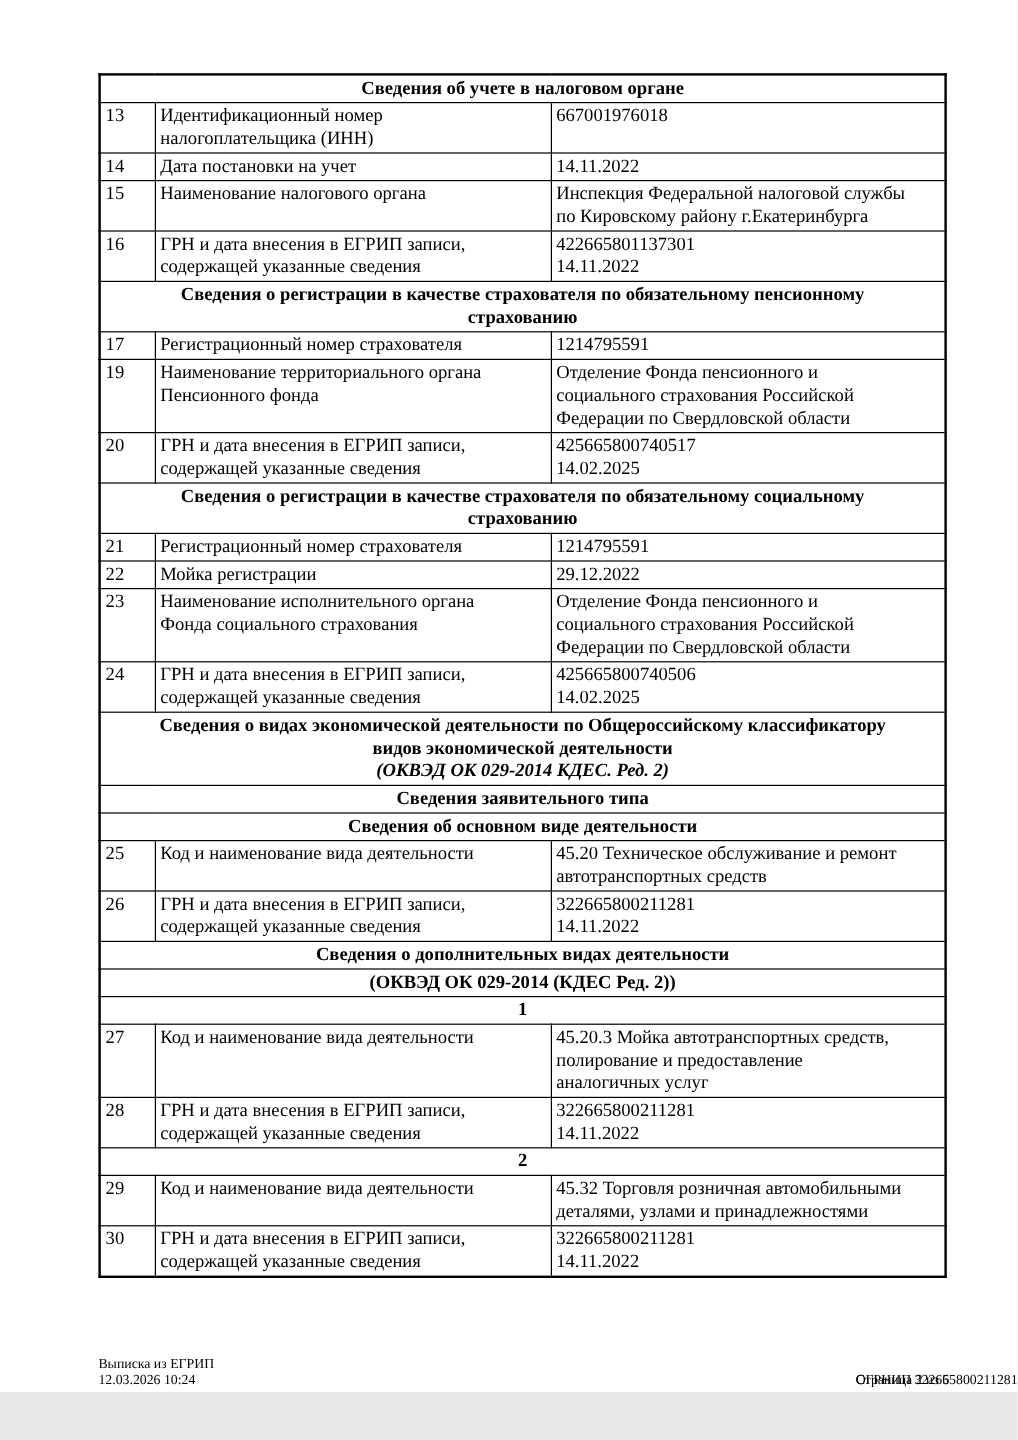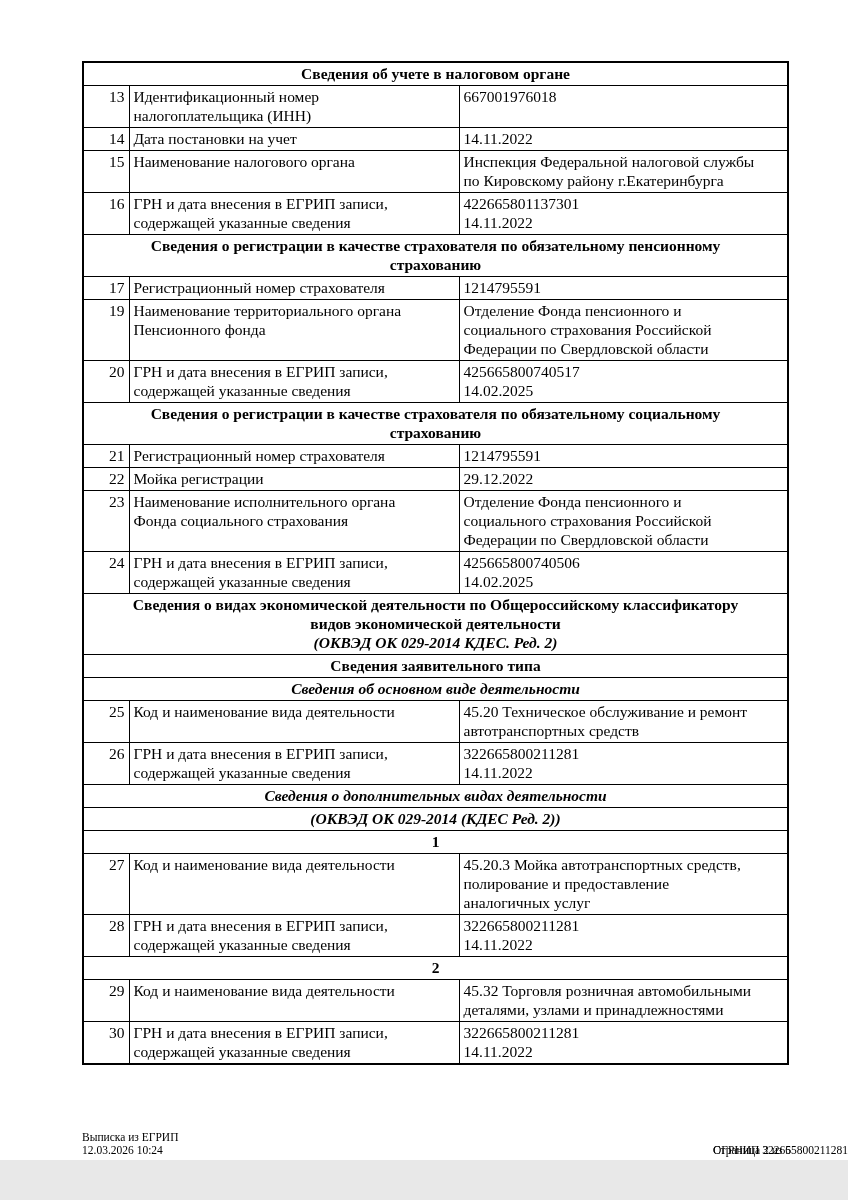--- a/index.html
+++ b/index.html
@@ -23,28 +23,28 @@
     line-height: 19px;
     border: 2px solid #000;
   }
   table.doc-table td {
     border: 1px solid #000;
     vertical-align: top;
     padding: 1px 4px 2px 4px;
     white-space: pre-line;
     overflow: hidden;
   }
-  td.cell-num { text-align: right; padding-left: 1px; padding-right: 1px; }
+  td.cell-num { text-align: left; padding-left: 1px; padding-right: 1px; }
   td.section-cell {
     text-align: center;
     font-weight: bold;
     padding-top: 2px;
     padding-bottom: 2px;
   }
-  td.section-cell.italic { font-style: italic; }
+  td.section-cell.italic { }
   td.section-cell .sub { font-weight: bold; font-style: italic; }
   .footer {
     position: absolute;
     left: 0;
     top: 1131px;
     width: 848px;
     font-size: 11.5px;
     line-height: 13px;
   }
   .footer-left { position: absolute; left: 82px; top: 0; text-align: left; font-family: Liberation Serif, serif; }

